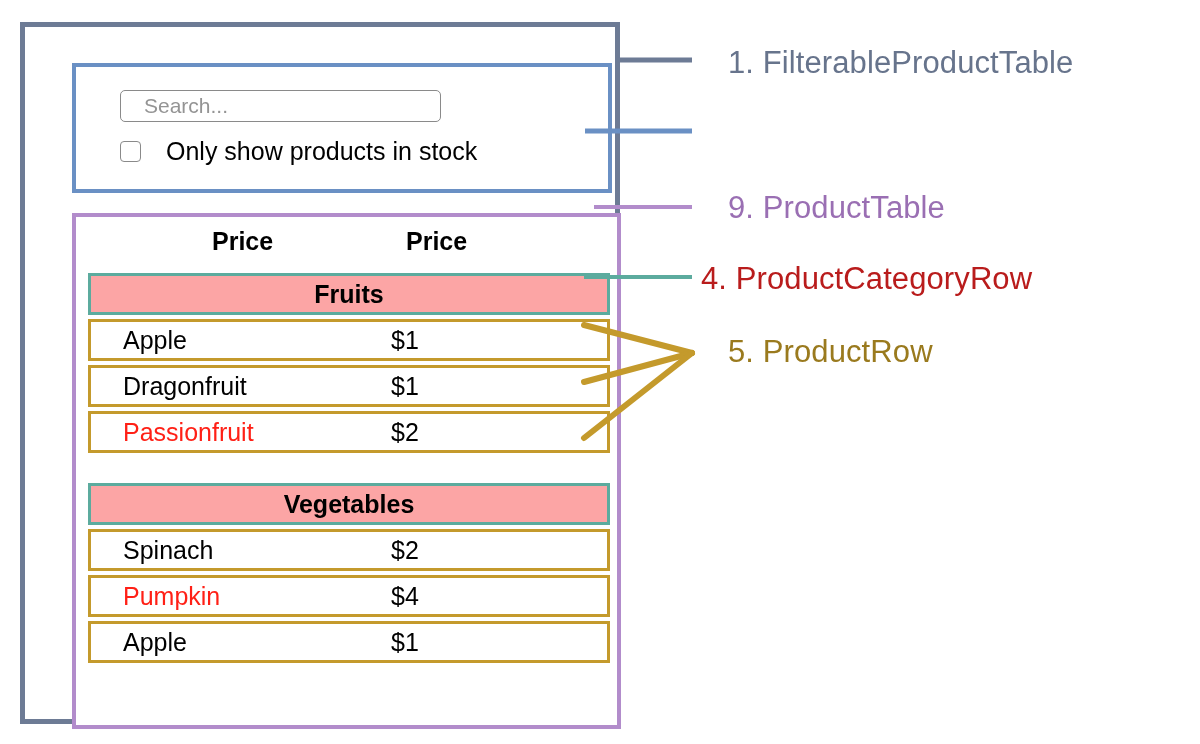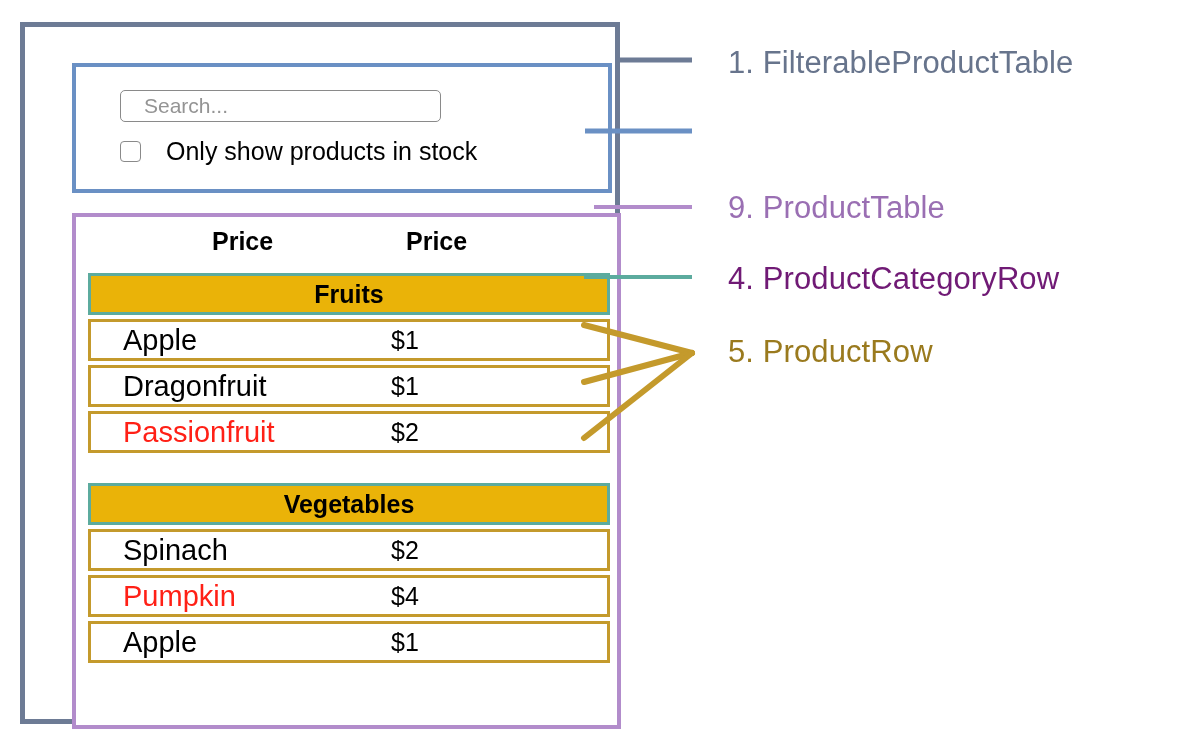--- a/index.html
+++ b/index.html
@@ -124,21 +124,21 @@
     left: 12px;
     top: 56px;
     width: 522px;
   }
 
   .cat-row {
     position: relative;
     height: 42px;
     border: 3px solid #5cab9e;
     box-sizing: border-box;
-    background: #eab308;
+    background: #fca5a5;
     margin-bottom: 4px;
     display: flex;
     align-items: center;
     justify-content: center;
   }
   .cat-row .cat-label {
     font-size: 25px;
     font-weight: bold;
     color: #000000;
     line-height: 28px;
@@ -150,21 +150,21 @@
     border: 3px solid #c49a2c;
     box-sizing: border-box;
     background: #ffffff;
     margin-bottom: 4px;
   }
   .prod-row .cell-name {
     position: absolute;
     left: 32px;
     top: 50%;
     transform: translateY(-50%);
-    font-size: 29px;
+    font-size: 25px;
     line-height: 28px;
     color: #000000;
     white-space: nowrap;
   }
   .prod-row .cell-name.oos { color: #ff2016; }
   .prod-row .cell-price {
     position: absolute;
     left: 300px;
     top: 50%;
     transform: translateY(-50%);
@@ -186,21 +186,21 @@
     position: absolute;
     font-size: 31px;
     line-height: 36px;
     white-space: nowrap;
     letter-spacing: 0.1px;
     margin-left: 28px;
   }
   .ann-1 { color: #67748c; left: 700px; top: 45px; }
   .ann-2 { color: #5d87bd; left: 700px; top: 115px; }
   .ann-3 { color: #9a6fb3; left: 700px; top: 190px; }
-  .ann-4 { color: #701a75; left: 700px; top: 261px; }
+  .ann-4 { color: #b91c1c; left: 673px; top: 261px; }
   .ann-5 { color: #9a7a1e; left: 700px; top: 334px; }
 </style>
 </head>
 <body>
 
 <div id="canvas">
 
   <div class="frame-outer">
 
     <div class="searchbar">

